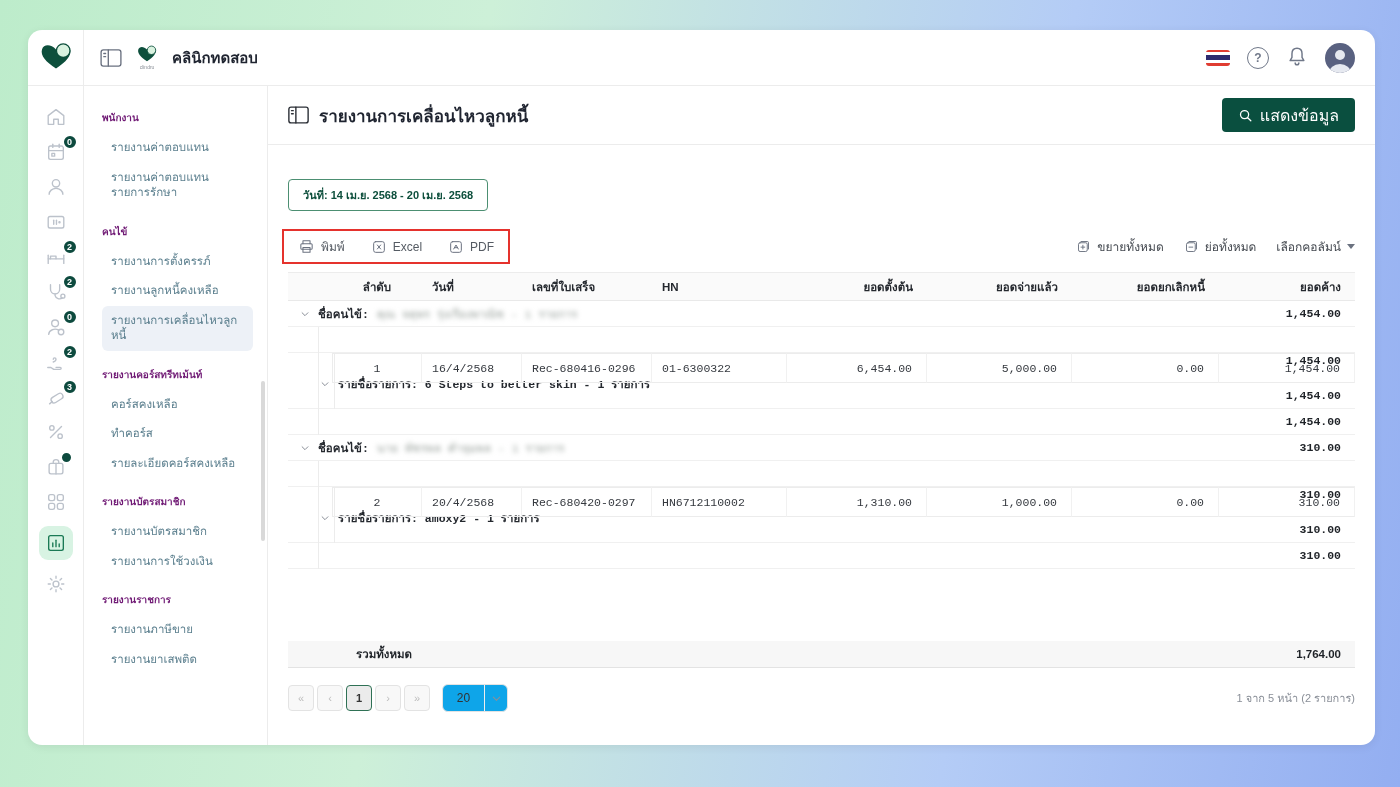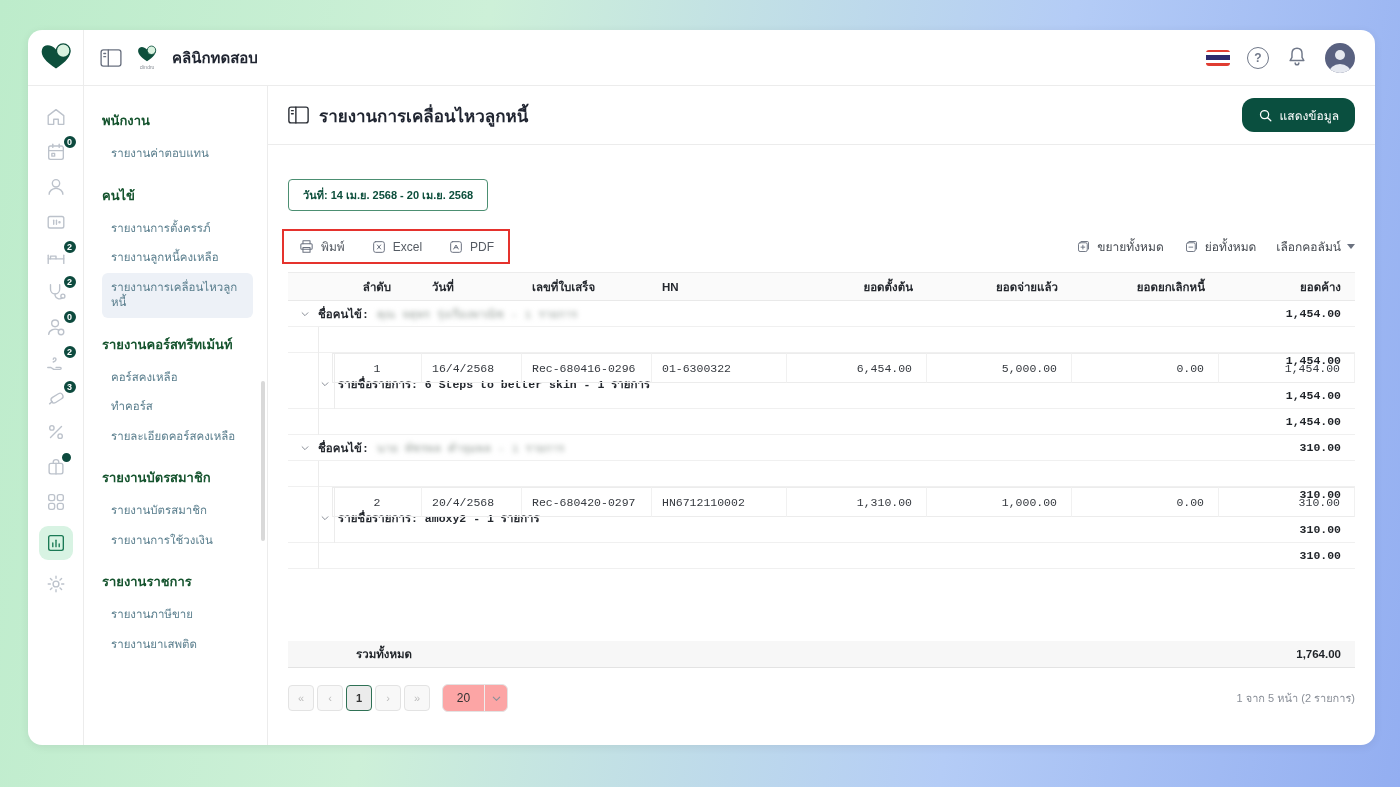--- a/index.html
+++ b/index.html
@@ -25,30 +25,30 @@
   .body-row { flex:1; display:flex; min-height:0; }
   .rail { width:56px; flex:0 0 56px; border-right:1px solid #ececec; display:flex; flex-direction:column; align-items:center; padding-top:20px; gap:13px; }
   .rail-item { position:relative; width:24px; height:22px; display:flex; align-items:center; justify-content:center; cursor:pointer; }
   .rail-item svg { stroke:#bcc2cb; fill:none; stroke-width:1.5; stroke-linecap:round; stroke-linejoin:round; }
   .rail-item.active { width:34px; height:34px; background:#d8f3e3; border-radius:9px; }
   .rail-item.active svg { stroke:#1b7a55; }
   .badge { position:absolute; top:-7px; right:-10px; min-width:16px; height:16px; padding:0 3px; background:#0d4a3e; border:2px solid #fff; border-radius:9px; color:#fff; font-size:9px; font-weight:bold; display:flex; align-items:center; justify-content:center; }
   .dotbadge { position:absolute; top:-5px; right:-5px; width:13px; height:13px; background:#0d4a3e; border:2px solid #fff; border-radius:50%; }
 
   .sidebar { width:184px; flex:0 0 184px; border-right:1px solid #ececec; padding:24px 14px 0 18px; overflow:hidden; position:relative; }
-  .sec-title { font-size:13px; font-weight:bold; color:#14532d; margin:16px 0 8px; }
+  .sec-title { font-size:10px; font-weight:bold; color:#701a75; margin:16px 0 8px; }
   .sec-title:first-child { margin-top:0; }
   .side-item { font-size:11.5px; color:#5b7f8e; padding:7px 9px; border-radius:6px; cursor:pointer; line-height:1.35; }
   .side-item.active { background:#edf1f7; }
   .side-scroll { position:absolute; right:2px; top:295px; width:4px; height:160px; background:#d9d9d9; border-radius:2px; }
 
   .main { flex:1; display:flex; flex-direction:column; min-width:0; }
   .page-header { height:59px; flex:0 0 59px; border-bottom:1px solid #ececec; display:flex; align-items:center; padding:0 20px; gap:10px; }
   .page-title { font-size:17px; font-weight:bold; color:#1f2430; }
-  .show-btn { margin-left:auto; background:#0a4f3f; color:#fff; border:none; border-radius:12px; height:34px; padding:0 16px; font-size:12px; display:flex; align-items:center; gap:7px; cursor:pointer; font-family:inherit; }
+  .show-btn { margin-left:auto; background:#0a4f3f; color:#fff; border:none; border-radius:4px; height:34px; padding:0 16px; font-size:16px; display:flex; align-items:center; gap:7px; cursor:pointer; font-family:inherit; }
 
   .content { flex:1; padding:34px 20px 0; display:flex; flex-direction:column; min-height:0; }
   .chip { align-self:flex-start; border:1px solid #4c8f72; color:#0d4f3c; font-size:11px; font-weight:bold; border-radius:4px; padding:6px 14px; background:#fff; }
 
   .toolbar { margin-top:18px; display:flex; align-items:center; justify-content:space-between; }
   .red-box { border:2px solid #e5322d; display:flex; align-items:center; gap:26px; padding:6px 14px; margin-left:-6px; }
   .tool-btn { display:flex; align-items:center; gap:6px; font-size:12px; color:#555b63; cursor:pointer; background:none; border:none; font-family:inherit; }
   .tool-btn svg { stroke:#6b7280; fill:none; stroke-width:1.5; }
   .right-tools { display:flex; align-items:center; gap:20px; }
   .right-tool { display:flex; align-items:center; gap:6px; font-size:12px; color:#43484f; cursor:pointer;text-align:center; }
@@ -76,21 +76,21 @@
   .strow { height:26px; border-bottom:1px solid #f0f0f0; }
   .empty-space { height:72px; }
   .total-row { height:27px; background:#f7f7f7; border-bottom:1px solid #e3e3e3; font-weight:bold; color:#1f2328; }
   .total-label { grid-column:1/4; padding-left:68px; }
 
   
   .pager { margin-top:16px; display:flex; align-items:center; }
   .pbtns { display:flex; gap:3px; }
   .pbtn { width:26px; height:26px; border:1px solid #e3e3e3; background:#f8f8f8; border-radius:4px; color:#bdbdbd; font-size:11px; display:flex; align-items:center; justify-content:center; cursor:pointer; font-family:inherit; }
   .pbtn.active { background:#ebebeb; border:1px solid #2f7155; color:#333; font-weight:bold; }
-  .size-select { margin-left:12px; width:66px; height:28px; border:1px solid #e3e3e3; border-radius:6px; background:#fca5a5; display:flex; align-items:center; cursor:pointer; }
+  .size-select { margin-left:12px; width:66px; height:28px; border:1px solid #e3e3e3; border-radius:6px; background:#0ea5e9; display:flex; align-items:center; cursor:pointer; }
   .size-select .val { flex:1; text-align:center; font-size:12px; color:#333; }
   .size-select .divline { width:1px; height:26px; background:#eee; }
   .size-select .chev { width:22px; display:flex; align-items:center; justify-content:center; }
   .pinfo { margin-left:auto; font-size:11px; color:#8a8f98; }
 
   svg.ln { fill:none; stroke-linecap:round; stroke-linejoin:round; }
 </style>
 </head>
 <body>
 
@@ -252,20 +252,21 @@
         <svg class="ln" width="22" height="22" viewBox="0 0 24 24">
               <circle cx="12" cy="12" r="3.2"></circle>
               <path d="M12 3.5 v2.3 M12 18.2 v2.3 M3.5 12 h2.3 M18.2 12 h2.3 M5.9 5.9 l1.7 1.7 M16.4 16.4 l1.7 1.7 M18.1 5.9 l-1.7 1.7 M7.6 16.4 l-1.7 1.7"></path>
             </svg>
       </div>
     </nav>
 
     <aside class="sidebar">
       <div class="sec-title">พนักงาน</div>
       <div class="side-item">รายงานค่าตอบแทน</div>
+      <div class="side-item">รายงานค่าตอบแทนรายการรักษา</div>
 
       <div class="sec-title">คนไข้</div>
       <div class="side-item">รายงานการตั้งครรภ์</div>
       <div class="side-item">รายงานลูกหนี้คงเหลือ</div>
       <div class="side-item active">รายงานการเคลื่อนไหวลูกหนี้</div>
 
       <div class="sec-title">รายงานคอร์สทรีทเม้นท์</div>
       <div class="side-item">คอร์สคงเหลือ</div>
       <div class="side-item">ทำคอร์ส</div>
       <div class="side-item">รายละเอียดคอร์สคงเหลือ</div>

